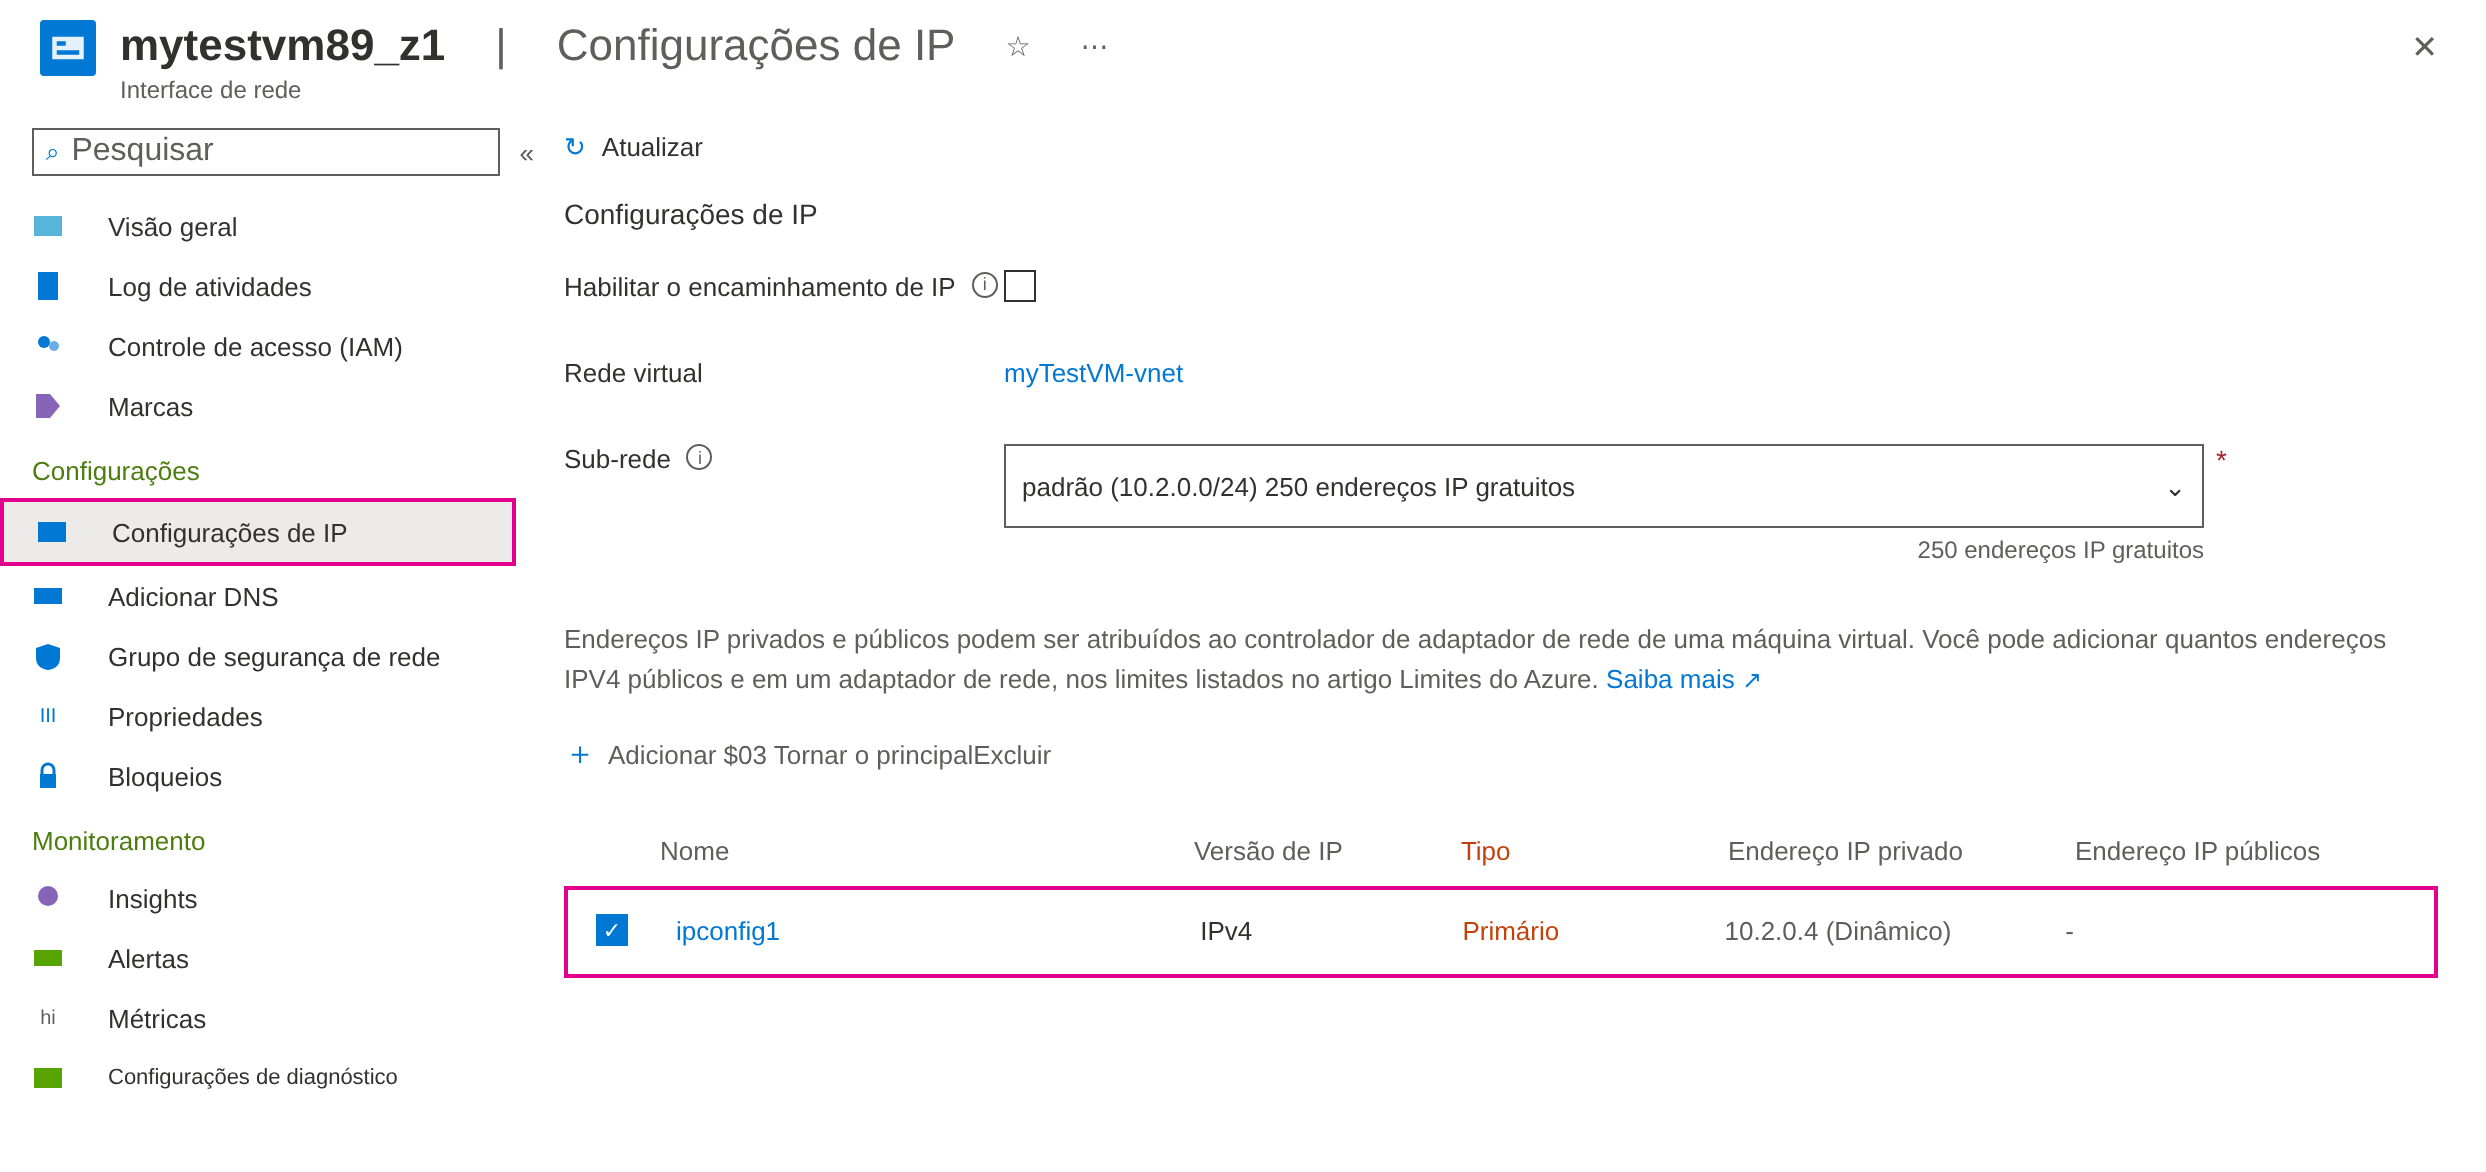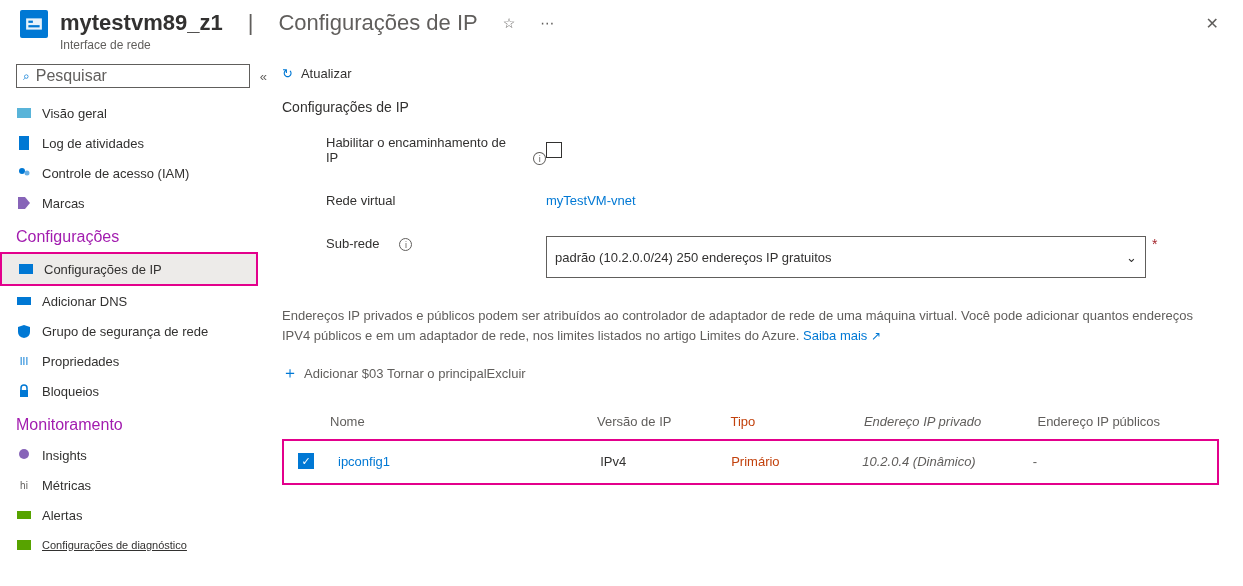--- a/index.html
+++ b/index.html
@@ -22,36 +22,36 @@
 
 
 .sidebar { width: 258px; padding: 8px 0; }
 .search-row { display: flex; align-items: center; padding: 0 16px 10px 16px; gap: 10px; }
 .search-box { flex: 1; display: flex; align-items: center; border: 1px solid #605e5c; height: 24px; padding: 0 6px; }
 .search-box input { border: none; outline: none; flex: 1; font-size: 16px; color: #ef4444; }
 .search-box input::placeholder { color: #605e5c; }
 .search-icon { color: #0078d4; font-size: 12px; margin-right: 6px; }
 .collapse-icon { color: #605e5c; font-size: 13px; cursor: pointer; }
 
-.nav-item { display: flex; align-items: center; padding: 7px 16px; cursor: pointer; font-size: 13px; color: #323130; gap: 10px; }
+.nav-item { display: flex; align-items: center; padding: 7px 16px; cursor: pointer; font-size: 13px; color: #323130; gap: 22px; }
 .nav-item.active { background: #edebe9; }
 .nav-item.highlighted { border: 2px solid #e3008c; }
 .nav-icon { width: 16px; height: 16px; display: flex; align-items: center; justify-content: center; flex-shrink: 0; }
-.nav-section { padding: 10px 16px 6px 16px; font-size: 16px; color: #a21caf; }
+.nav-section { padding: 10px 16px 6px 16px; font-size: 13px; color: #4d7c0f; }
 
 
 .main { flex: 1; padding: 10px 24px 20px 24px; }
 .toolbar { display: flex; align-items: center; gap: 8px; padding-bottom: 18px; }
 .refresh-btn { display: flex; align-items: center; gap: 8px; cursor: pointer; color: #323130; }
 .refresh-btn .icon { color: #0078d4; }
 
 .section-title { font-size: 14px; color: #323130; margin-bottom: 20px; }
 
 .form-row { display: flex; align-items: center; margin-bottom: 28px; }
-.form-label { width: 220px; font-size: 13px; color: #323130; display: flex; align-items: flex-end; gap: 20px; margin-left: 44px; }
+.form-label { width: 220px; font-size: 13px; color: #323130; display: flex; align-items: flex-start; gap: 8px; }
 .info-icon { width: 13px; height: 13px; border: 1px solid #605e5c; border-radius: 50%; display: inline-flex; align-items: center; justify-content: center; font-size: 9px; color: #605e5c; }
 .checkbox { width: 16px; height: 16px; border: 1px solid #323130; }
 .link { color: #0078d4; cursor: pointer; }
 
 .dropdown-wrap { flex: 1; display: flex; align-items: flex-start; gap: 6px; }
 .dropdown { flex: 1; max-width: 600px; }
 .dropdown-field { display: flex; align-items: center; justify-content: space-between; border: 1px solid #605e5c; height: 42px; padding: 0 8px; cursor: pointer; }
 .dropdown-hint { text-align: right; font-size: 12px; color: #605e5c; margin-top: 4px; }
 .required { color: #a4262c; font-size: 14px; }
 
@@ -64,21 +64,21 @@
 
 .table-wrap.highlighted { border: 2px solid #e3008c; padding: 2px 6px 4px 6px; }
 .table { width: 100%; }
 .table-header, .table-row { display: flex; align-items: center; padding: 10px 8px; }
 .table-header { color: #605e5c; font-size: 13px; }
 .table-row { font-size: 13px; }
 .col-check { width: 40px; }
 .col-name { flex: 2; }
 .col-ver { flex: 1; }
 .col-type { flex: 1; color: #c2410c; }
-.col-priv { flex: 1.3; color: #605e5c; font-style: italic; }
+.col-priv { flex: 1.3; color: #605e5c; }
 .col-pub { flex: 1.3; color: #605e5c; }
 .checkbox-checked { width: 16px; height: 16px; background: #0078d4; display: flex; align-items: center; justify-content: center; color: #fff; font-size: 11px; }
 </style>
 </head>
 <body>
 
 <div class="container">
   <div class="header">
     <div class="header-icon">
       <svg viewBox="0 0 16 16">
@@ -188,32 +188,32 @@
 
       <div class="nav-item">
         <span class="nav-icon">
             <svg width="14" height="14">
               <circle cx="7" cy="6" r="5" fill="#8764b8"></circle>
             </svg>
           </span>
         <span>Insights</span>
       </div>
       <div class="nav-item">
+        <span class="nav-icon">
+            <svg width="14" height="14">
+              <rect width="14" height="8" y="3" fill="#57a300"></rect>
+            </svg>
+          </span>
+        <span>Alertas</span>
+      </div>
+      <div class="nav-item">
         <span class="nav-icon" style="font-size:10px;color:#605e5c;">hi</span>
         <span>Métricas</span>
       </div>
-      <div class="nav-item">
-        <span class="nav-icon">
-            <svg width="14" height="14">
-              <rect width="14" height="8" y="3" fill="#57a300"></rect>
-            </svg>
-          </span>
-        <span>Alertas</span>
-      </div>
-      <div class="nav-item" style="font-size:11px;text-decoration:underline;">
+      <div class="nav-item" style="font-size:11px;">
         <span class="nav-icon">
             <svg width="14" height="14">
               <rect width="14" height="10" y="2" fill="#57a300"></rect>
             </svg>
           </span>
         <span>Configurações de diagnóstico</span>
       </div>
     </div>
 
     <div class="main">
@@ -245,20 +245,21 @@
         <div class="form-label">
           <span>Sub-rede</span>
           <span class="info-icon">i</span>
         </div>
         <div class="dropdown-wrap">
           <div class="dropdown">
             <div class="dropdown-field">
               <span>padrão (10.2.0.0/24) 250 endereços IP gratuitos</span>
               <span>⌄</span>
             </div>
+            <div class="dropdown-hint">250 endereços IP gratuitos</div>
           </div>
           <span class="required">*</span>
         </div>
       </div>
 
       <div class="description">
         <span>Endereços IP privados e públicos podem ser atribuídos ao controlador de adaptador de rede de uma máquina virtual. Você pode adicionar quantos endereços IPV4 públicos e em um adaptador de rede, nos limites listados no artigo Limites do Azure.</span>
         <span class="link">Saiba mais</span>
         <span class="ext-link-icon">↗</span>
       </div>

